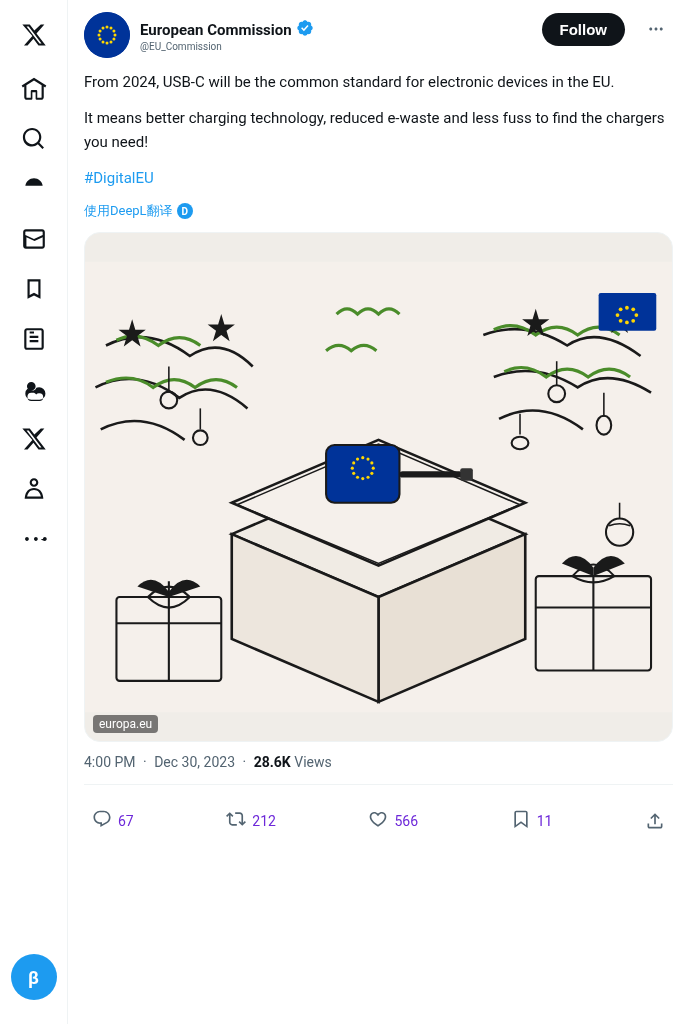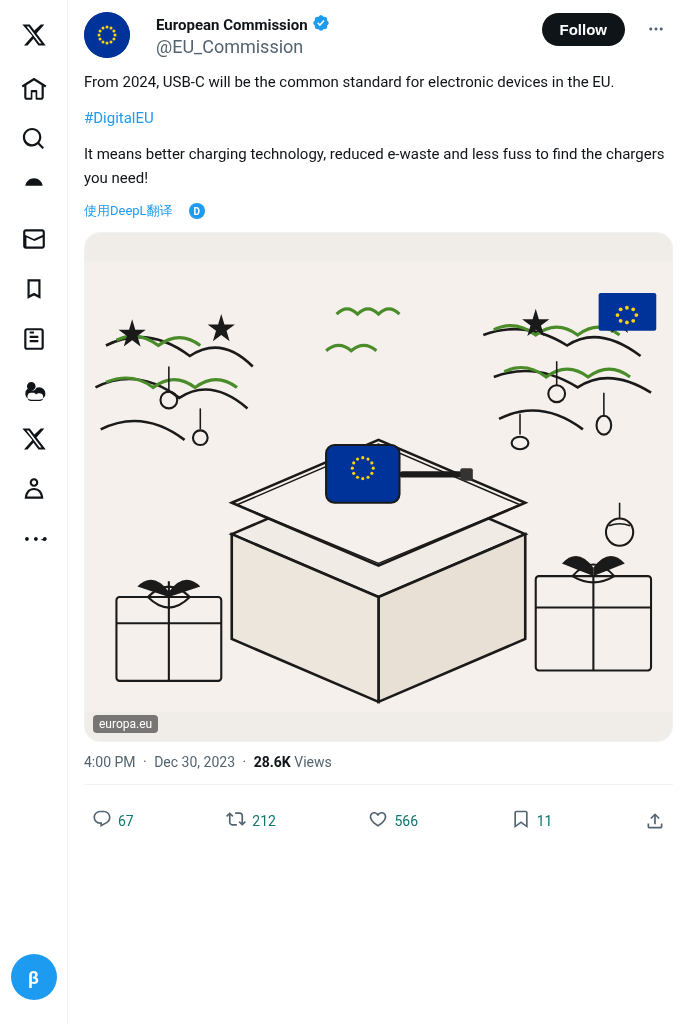--- a/index.html
+++ b/index.html
@@ -105,21 +105,21 @@
     
     .author-row {
       display: flex;
       align-items: flex-start;
       justify-content: space-between;
       margin-bottom: 12px;
     }
     .author-left {
       display: flex;
       align-items: center;
-      gap: 26px;
+      gap: 10px;
     }
     .avatar {
       width: 46px;
       height: 46px;
       border-radius: 50%;
       background: #003399;
       display: flex;
       align-items: center;
       justify-content: center;
       flex-shrink: 0;
@@ -135,21 +135,21 @@
       color: #0f1419;
       display: flex;
       align-items: center;
       gap: 4px;
     }
     .verified-badge {
       color: #1d9bf0;
       font-size: 15px;
     }
     .author-handle {
-      font-size: 18px;
+      font-size: 10px;
       color: #536471;
     }
     .author-actions {
       display: flex;
       align-items: center;
       gap: 14px;
     }
     .follow-btn {
       background: #0f1419;
       color: #fff;
@@ -180,21 +180,21 @@
       margin-bottom: 12px;
     }
     .post-text p { margin-bottom: 12px; }
     .post-text p:last-child { margin-bottom: 0; }
     .hashtag { color: #1d9bf0; cursor: pointer; }
 
     
     .translate-row {
       display: flex;
       align-items: center;
-      gap: 16px;
+      gap: 4px;
       margin-top: 6px;
       margin-bottom: 12px;
       font-size: 13px;
       color: #1d9bf0;
       cursor: pointer;
     }
     .translate-icon {
       width: 16px;
       height: 16px;
       background: #1d9bf0;
@@ -265,21 +265,21 @@
       font-size: 14px;
       padding: 6px 8px;
       border-radius: 9999px;
     }
     .eng-icon {
       font-size: 18px;
       color: #536471;
     }
     .eng-count {
       font-size: 14px;
-      color: #0f766e;
+      color: #6d28d9;
     }
     .share-btn {
       display: flex;
       align-items: center;
       justify-content: center;
       cursor: pointer;
       color: #536471;
       font-size: 18px;
       padding: 6px 8px;
       border-radius: 9999px;
@@ -405,22 +405,22 @@
         <div class="more-btn">
           <svg viewBox="0 0 24 24" width="18" height="18" fill="#536471">
             <path d="M3 12c0-1.1.9-2 2-2s2 .9 2 2-.9 2-2 2-2-.9-2-2zm7 0c0-1.1.9-2 2-2s2 .9 2 2-.9 2-2 2-2-.9-2-2zm7 0c0-1.1.9-2 2-2s2 .9 2 2-.9 2-2 2-2-.9-2-2z"></path>
           </svg>
         </div>
       </div>
     </div>
 
     <div class="post-text">
       <p>From 2024, USB-C will be the common standard for electronic devices in the EU.</p>
+      <p>It means better charging technology, reduced e-waste and less fuss to find the chargers you need!</p>
       <p><span class="hashtag">#DigitalEU</span></p>
-      <p>It means better charging technology, reduced e-waste and less fuss to find the chargers you need!</p>
     </div>
 
     <div class="translate-row">
       <span>使用DeepL翻译</span>
       <span class="translate-icon">D</span>
     </div>
 
     <div class="post-image">
       <svg class="illustration-svg" viewBox="0 0 560 430" xmlns="http://www.w3.org/2000/svg">
 

